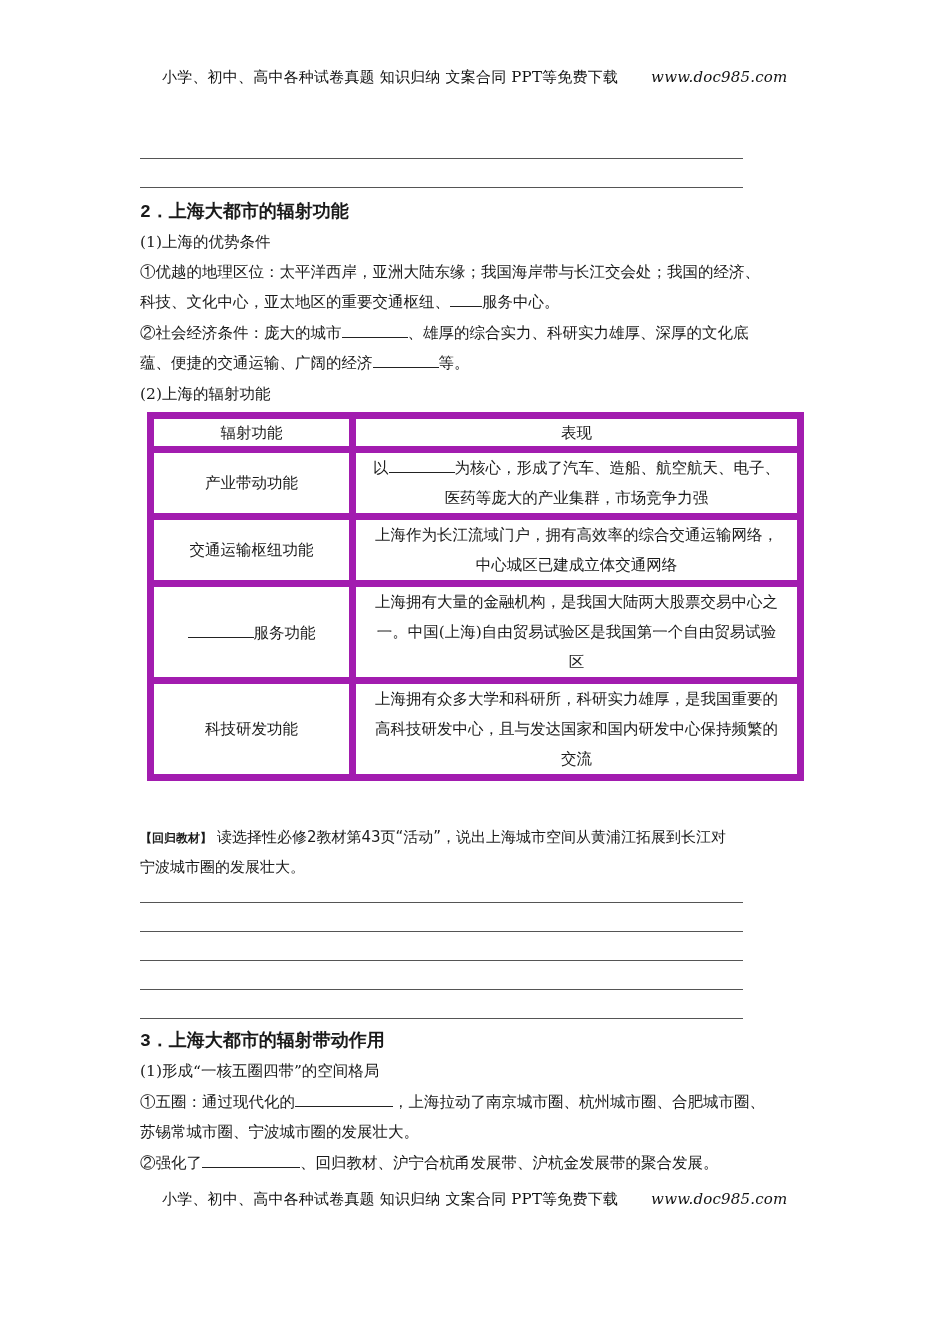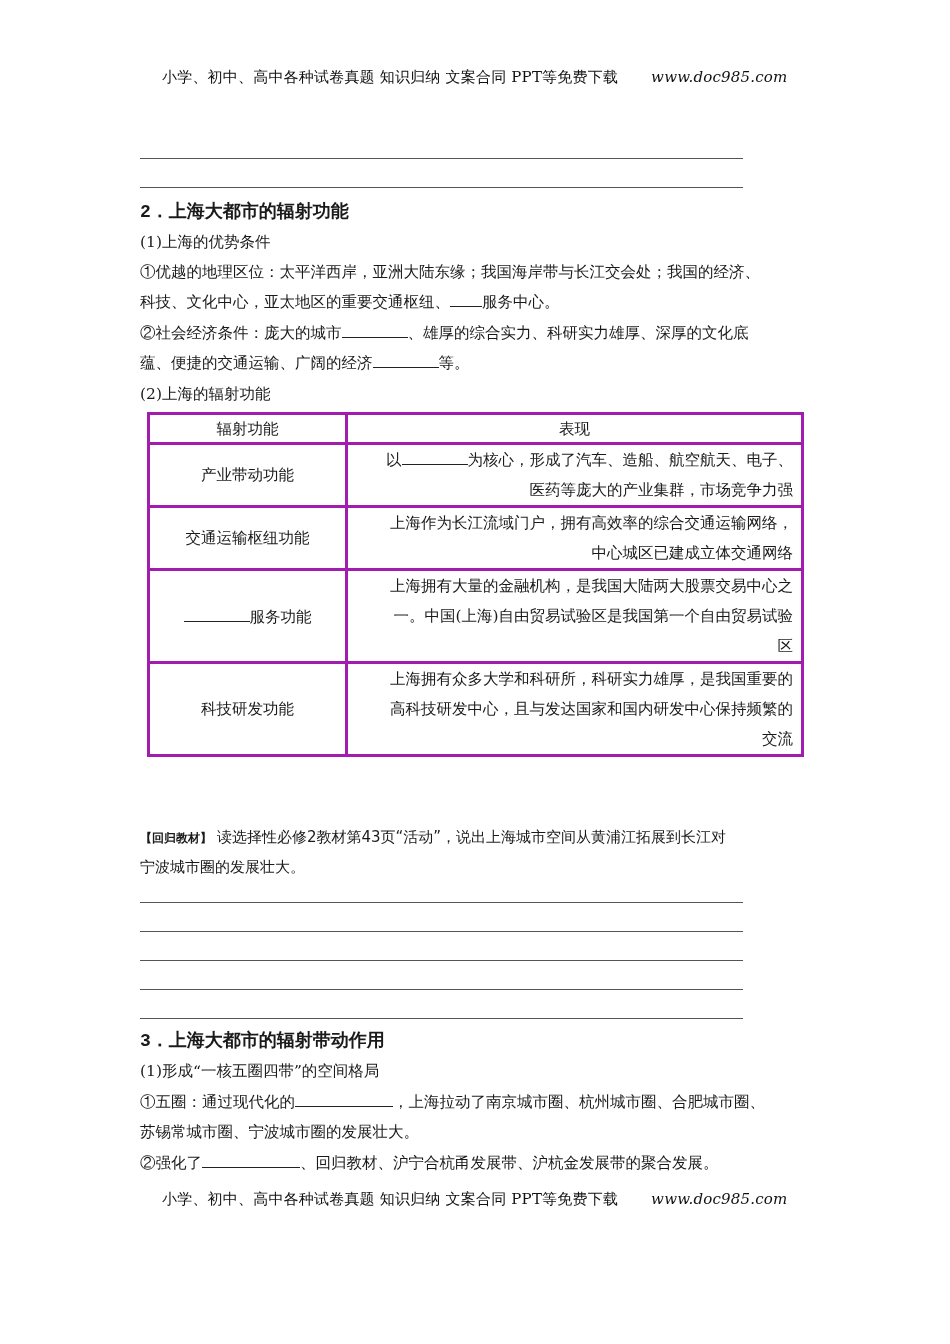--- a/index.html
+++ b/index.html
@@ -8,24 +8,24 @@
   .abs { position: absolute; }
   .header-line { left: 162px; top: 68px; font-size: 15px; letter-spacing: 0.2px; white-space: nowrap; color: #111; }
   .footer-line { left: 162px; top: 1190px; font-size: 15px; letter-spacing: 0.2px; white-space: nowrap; color: #111; }
   .url { margin-left: 33px; font-style: italic; }
   .rule { left: 140px; width: 603px; height: 0; border-top: 1px solid #555; }
   .para { left: 140px; width: 680px; font-size: 15.5px; line-height: 30px; white-space: nowrap; }
   .bold { font-family: Liberation Mono, monospace; font-weight: bold; font-size: 18px; }
   .blank { display: inline-block; border-bottom: 1px solid #222; height: 16px; vertical-align: baseline; }
   table.fn { position: absolute; left: 147px; top: 412px; width: 657px; border-collapse: collapse;
              font-size: 15.5px; }
-  table.fn td, table.fn th { border: 3px solid #a21caf; font-weight: normal; }
+  table.fn td, table.fn th { border: 7px solid #a21caf; font-weight: normal; }
   table.fn th { height: 27px; text-align: center; line-height: 26px; padding: 0; }
   table.fn td.c1 { width: 193px; text-align: center; vertical-align: middle; }
-  table.fn td.c2 { padding: 0 8px; line-height: 30px; vertical-align: middle; text-align: right; }
+  table.fn td.c2 { padding: 0 8px; line-height: 30px; vertical-align: middle; text-align: center; }
   .review-tag { font-family: "DejaVu Sans", "Liberation Sans", sans-serif; font-weight: bold; font-size: 12px; }
   .review-text { font-family: "DejaVu Sans", "Liberation Sans", sans-serif; font-size: 15px; }
 </style>
 </head>
 <body>
 
 <div class="abs header-line">
   <span>小学、初中、高中各种试卷真题  知识归纳  文案合同  PPT等免费下载</span><span class="url">www.doc985.com</span>
 </div>
 

